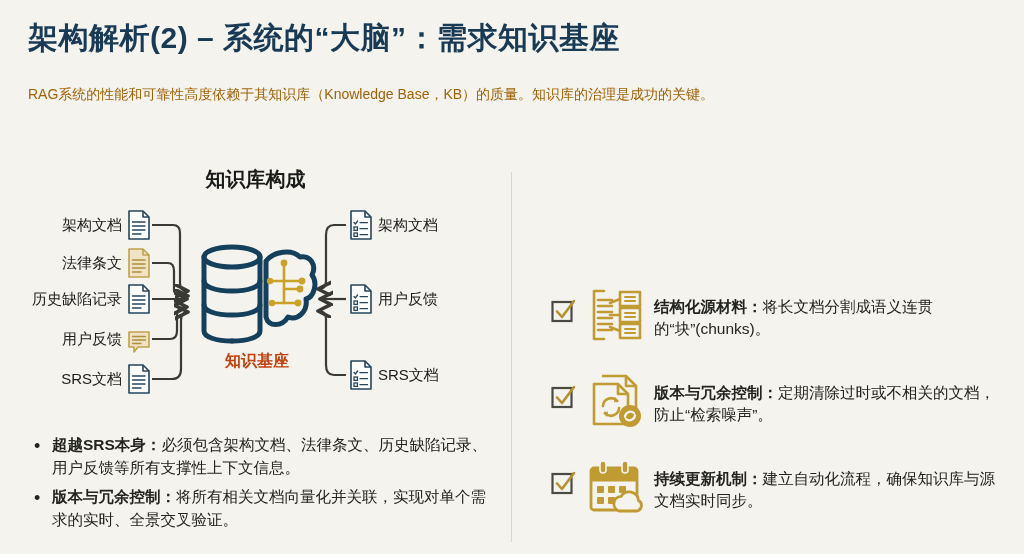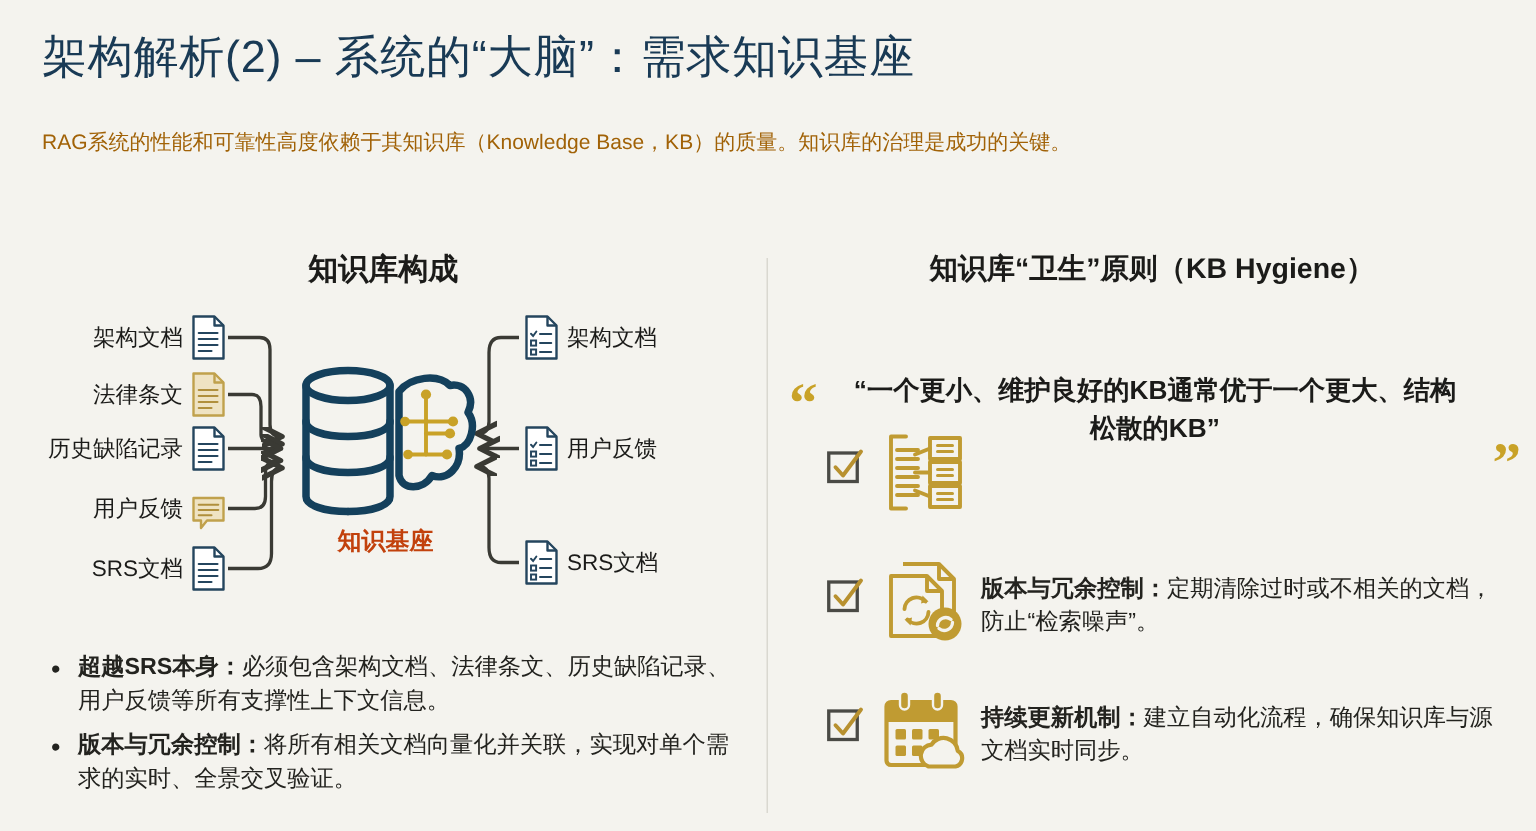--- a/index.html
+++ b/index.html
@@ -7,21 +7,21 @@
     width: 1024px; height: 554px;
     background: #f4f3ee;
     font-family: "Liberation Sans", "DejaVu Sans", sans-serif;
     overflow: hidden;
   }
   .slide { position: relative; width: 1024px; height: 554px; background: #f4f3ee; }
 
   
   .title {
     position: absolute; left: 28px; top: 18px;
-    font-size: 30px; font-weight: normal; letter-spacing: 0.5px;
+    font-size: 30px; font-weight: bold; letter-spacing: 0.5px;
     color: #193a55; white-space: nowrap;
   }
   .subtitle {
     position: absolute; left: 28px; top: 84px; width: 968px;
     font-size: 14px; line-height: 1.55; color: #a16207;
   }
 
   
   .vdivider {
     position: absolute; left: 511px; top: 172px;
@@ -281,29 +281,20 @@
 
   <div class="bullets">
     <div class="bullet">
       <b>超越SRS本身：</b><span>必须包含架构文档、法律条文、历史缺陷记录、用户反馈等所有支撑性上下文信息。</span>
     </div>
     <div class="bullet">
       <b>版本与冗余控制：</b><span>将所有相关文档向量化并关联，实现对单个需求的实时、全景交叉验证。</span>
     </div>
   </div>
 
-  <div class="panel-right">
-    <div class="panel-head right">知识库“卫生”原则（KB Hygiene）</div>
-
-    <div class="quote-wrap">
-      <span class="quote-mark quote-open">“</span>
-      <div class="quote-text">“一个更小、维护良好的KB通常优于一个更大、结构松散的KB”</div>
-      <span class="quote-mark quote-close">”</span>
-    </div>
-  </div>
 
   <div class="checklist">
 
     <div class="check-item">
       <svg class="chk" viewBox="0 0 26 26">
         <rect x="2.5" y="4" width="19" height="19" fill="none" stroke="#4a4a45" stroke-width="2.2"></rect>
         <path d="M7,13.5 L12,19 L24,3" fill="none" stroke="#b8912f" stroke-width="2.6" stroke-linecap="round" stroke-linejoin="round"></path>
       </svg>
       <svg class="ico" viewBox="0 0 58 58">
         <g fill="none" stroke="#c09b32" stroke-width="2.6" stroke-linecap="round" stroke-linejoin="round">
@@ -323,20 +314,23 @@
         </g>
         <g stroke="#c09b32" stroke-width="2" stroke-linecap="round">
           <line x1="39" y1="11" x2="49" y2="11"></line>
             <line x1="39" y1="15" x2="49" y2="15"></line>
           <line x1="39" y1="27" x2="49" y2="27"></line>
             <line x1="39" y1="31" x2="49" y2="31"></line>
           <line x1="39" y1="43" x2="49" y2="43"></line>
             <line x1="39" y1="47" x2="49" y2="47"></line>
         </g>
       </svg>
+      <div class="ci-text">
+        <b>结构化源材料：</b><span>将长文档分割成语义连贯的“块”(chunks)。</span>
+      </div>
     </div>
 
     <div class="check-item">
       <svg class="chk" viewBox="0 0 26 26">
         <rect x="2.5" y="4" width="19" height="19" fill="none" stroke="#4a4a45" stroke-width="2.2"></rect>
         <path d="M7,13.5 L12,19 L24,3" fill="none" stroke="#b8912f" stroke-width="2.6" stroke-linecap="round" stroke-linejoin="round"></path>
       </svg>
       <svg class="ico" viewBox="0 0 58 58">
         <g fill="none" stroke="#c09b32" stroke-width="2.6" stroke-linejoin="round">
           <path d="M16,4 H40 L50,14 V42 H38"></path>

